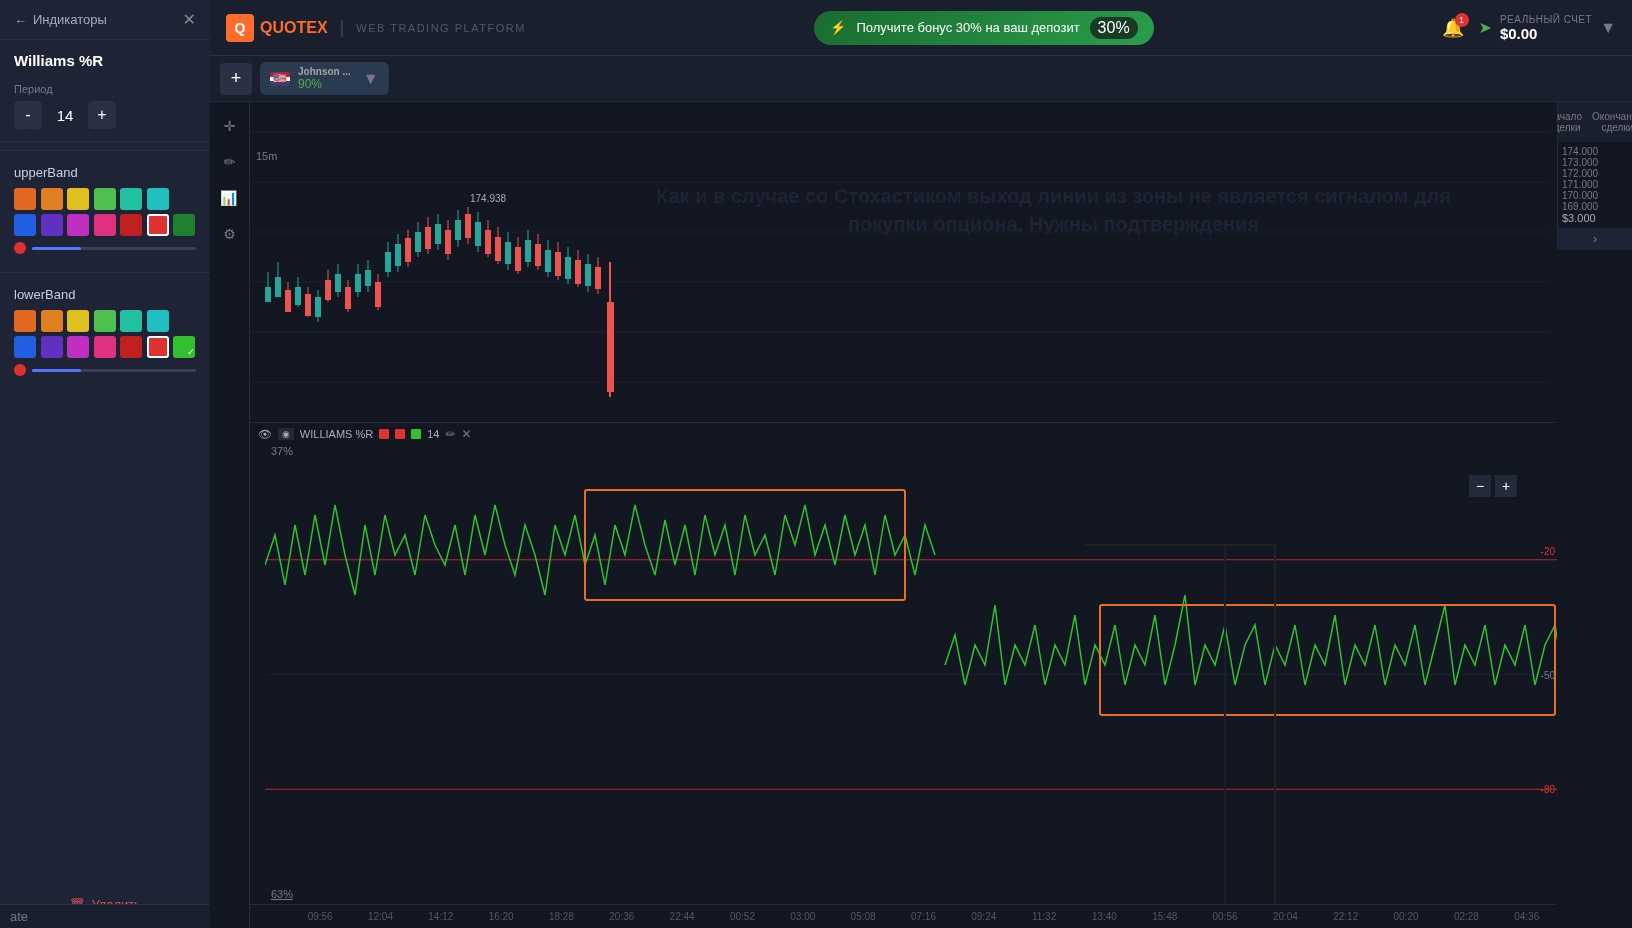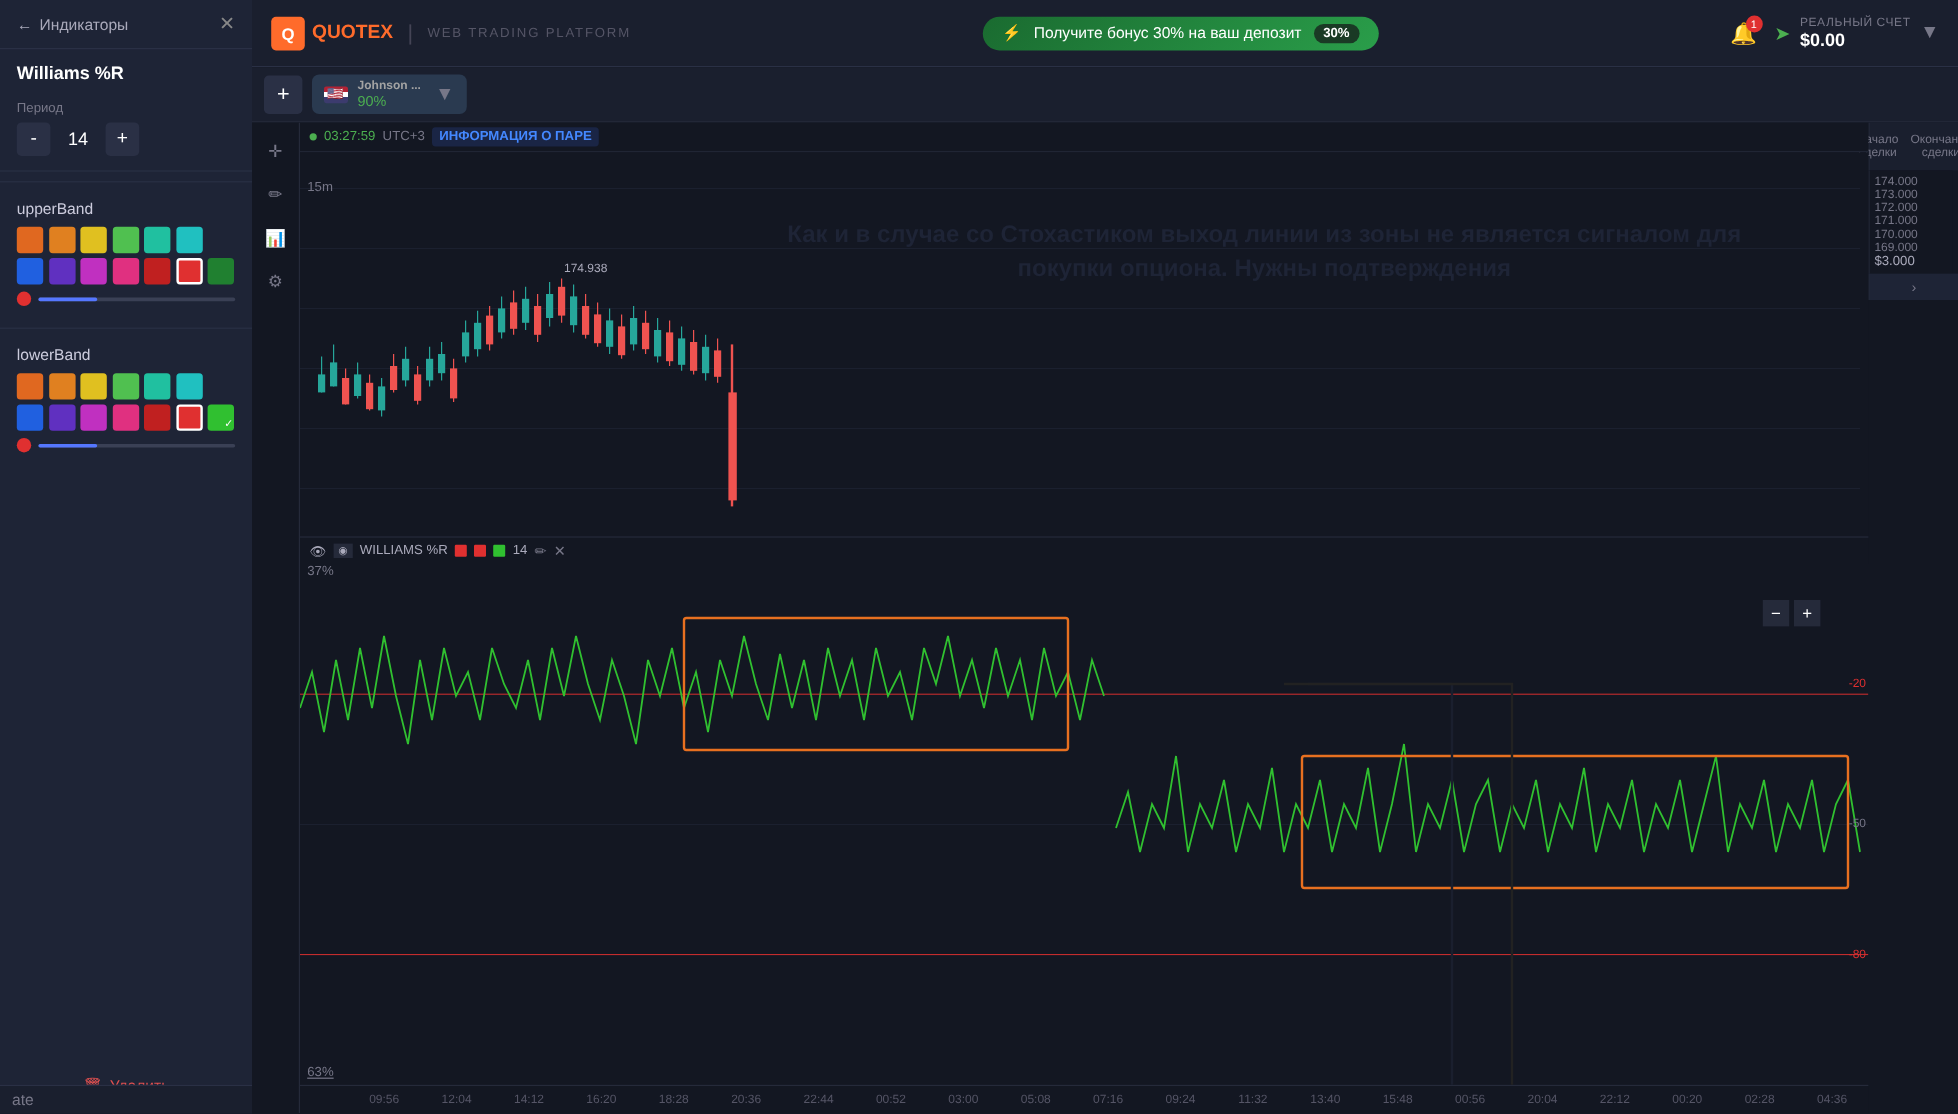--- a/index.html
+++ b/index.html
@@ -202,22 +202,22 @@
       display: flex;
       align-items: center;
       gap: 10px;
       font-size: 13px;
       color: #fff;
     }
     .bonus-percent {
       background: #1a3a25;
       border-radius: 12px;
       padding: 2px 8px;
-      font-size: 11px;
-      font-weight: 700;
+      font-size: 16px;
+      font-weight: 400;
     }
     .topbar-right {
       display: flex;
       align-items: center;
       gap: 14px;
     }
     .notif-btn {
       position: relative;
       background: none;
       border: none;
@@ -603,26 +603,20 @@
 
       <div class="chart-left-toolbar">
         <button class="chart-tool-btn">✛</button>
         <button class="chart-tool-btn">✏</button>
         <button class="chart-tool-btn">📊</button>
         <button class="chart-tool-btn">⚙</button>
       </div>
 
       <div style="flex:1; display:flex; flex-direction:column; position:relative;">
 
-        <div class="info-bar">
-          <div class="info-dot"></div>
-          <span>03:27:59</span>
-          <span style="color:#778;">UTC+3</span>
-          <button class="info-pair-btn">ИНФОРМАЦИЯ О ПАРЕ</button>
-        </div>
 
         <div style="position:absolute; top:48px; left:6px; font-size:11px; color:#778; z-index:5;">15m</div>
 
         <svg width="100%" height="320" style="background:#131722;">
 
           <line x1="0" y1="30" x2="1300" y2="30" stroke="#252a3a" stroke-width="0.5"></line>
           <line x1="0" y1="80" x2="1300" y2="80" stroke="#252a3a" stroke-width="0.5"></line>
           <line x1="0" y1="130" x2="1300" y2="130" stroke="#252a3a" stroke-width="0.5"></line>
           <line x1="0" y1="180" x2="1300" y2="180" stroke="#252a3a" stroke-width="0.5"></line>
           <line x1="0" y1="230" x2="1300" y2="230" stroke="#252a3a" stroke-width="0.5"></line>
@@ -714,21 +708,21 @@
           <span style="font-size:9px; background:#252a3a; padding:1px 4px;">◉</span>
           <span>WILLIAMS %R</span>
           <span style="display:inline-block;width:10px;height:10px;background:#e03030;border-radius:1px;"></span>
           <span style="display:inline-block;width:10px;height:10px;background:#e03030;border-radius:1px;"></span>
           <span style="display:inline-block;width:10px;height:10px;background:#30c030;border-radius:1px;"></span>
           <span>14</span>
           <button style="background:none;border:none;color:#778;cursor:pointer;font-size:12px;">✏</button>
           <button style="background:none;border:none;color:#778;cursor:pointer;font-size:12px;">✕</button>
         </div>
 
-        <div style="position:relative; flex:1; min-height:280px;">
+        <div style="position:relative; flex:1; min-height:280px;margin-left:15px;">
           <span class="pct-label" style="top:0; left:2px;">37%</span>
           <span class="pct-label" style="bottom:4px; left:2px;text-decoration:underline;">63%</span>
 
           <svg width="100%" height="100%" style="display:block;">
 
             <line x1="0" y1="25%" x2="100%" y2="25%" stroke="#e03030" stroke-width="0.8" stroke-dasharray="none"></line>
             <line x1="0" y1="75%" x2="100%" y2="75%" stroke="#e03030" stroke-width="0.8" stroke-dasharray="none"></line>
 
             <line x1="0" y1="50%" x2="100%" y2="50%" stroke="#252a3a" stroke-width="0.5"></line>
 

